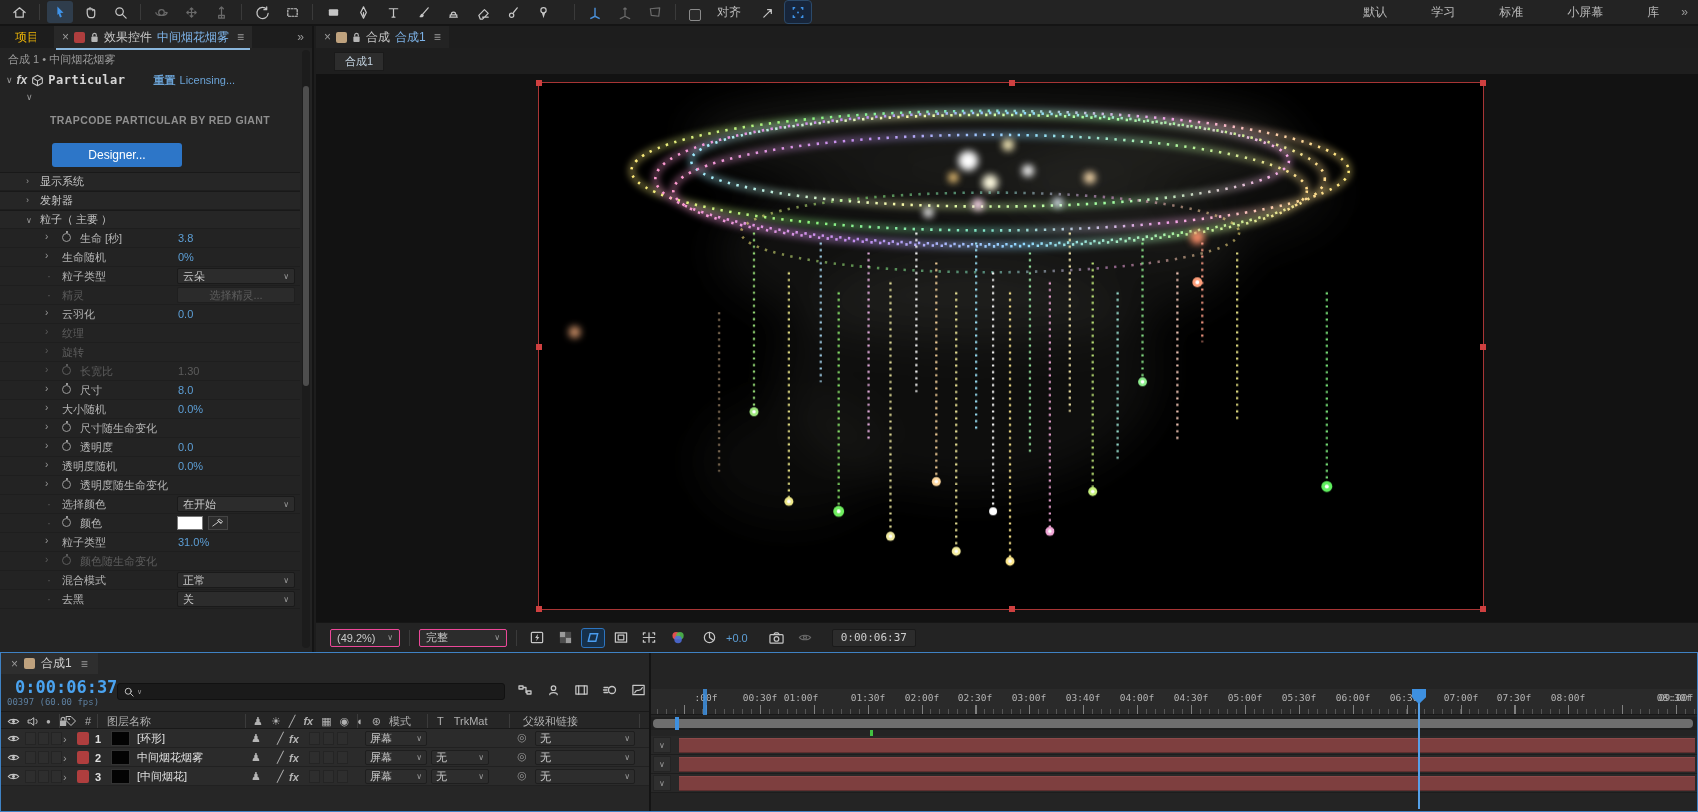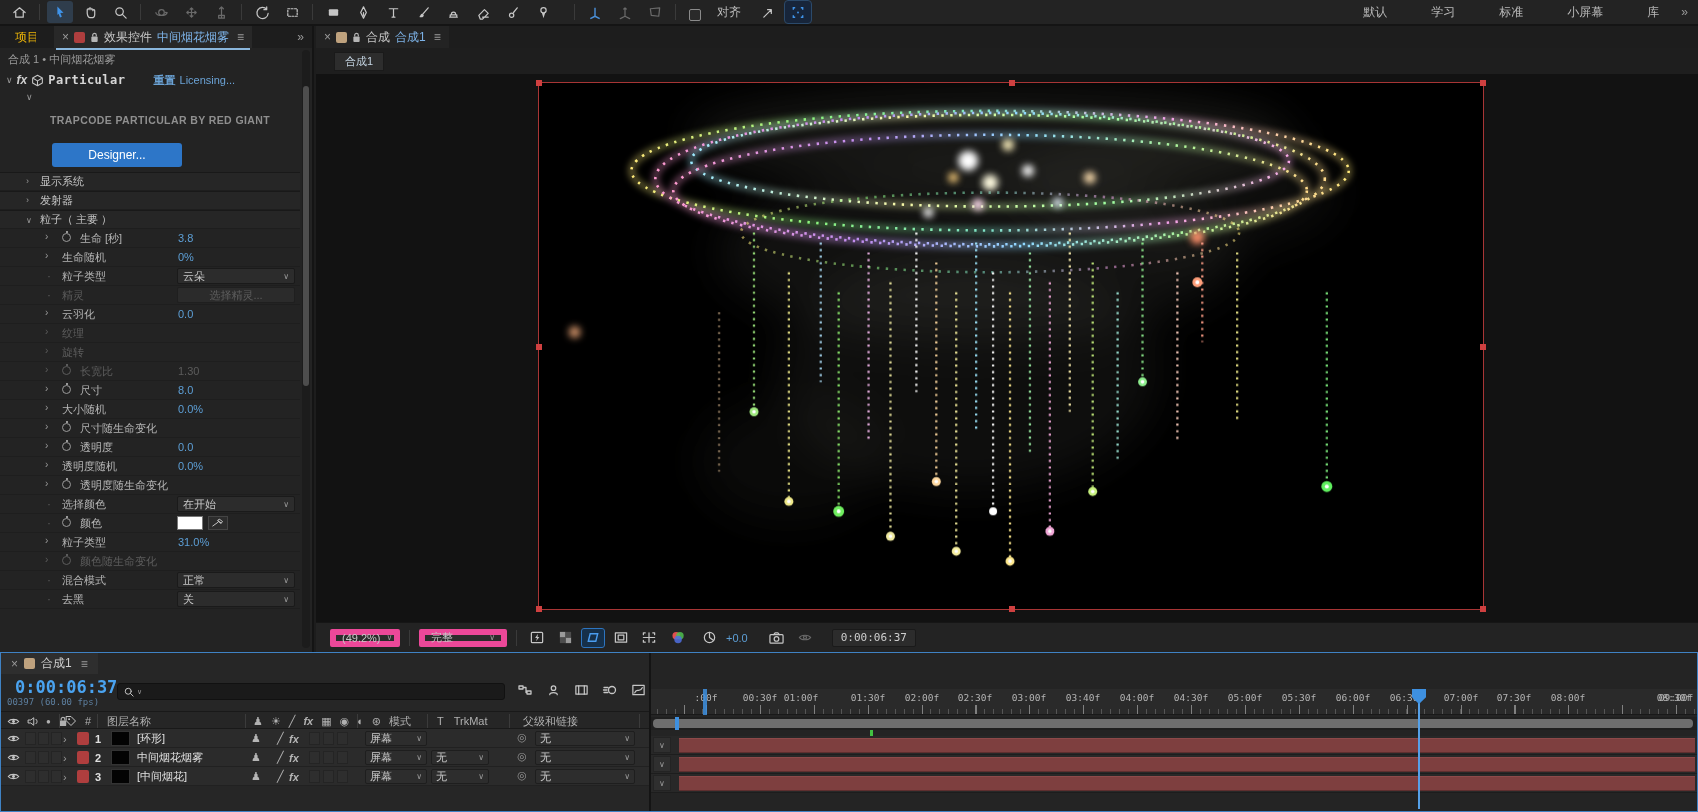--- a/index.html
+++ b/index.html
@@ -68,21 +68,21 @@
   .fxthumb{position:absolute;top:36px;left:1px;width:6px;height:300px;background:#4d4d4d;border-radius:3px}
 
   
   .viewer{position:absolute;top:26px;left:316px;right:0;height:626px;background:#1e1e1e}
   .viewer .tabbar{top:0;background:#1d1d1d}
   .compbtn{position:absolute;top:26px;left:18px;height:19px;padding:0 10px;background:#2d2d2d;border:1px solid #1a1a1a;color:#c6d6e4;display:flex;align-items:center;font-size:11px}
   .viewarea{position:absolute;top:48px;left:0;right:0;bottom:30px;background:#121212;overflow:hidden}
   .comp{position:absolute;left:222px;top:8px;width:946px;height:528px;background:#000;border:1px solid #a83535}
   .hdl{position:absolute;width:6px;height:6px;background:#cf4040}
   .viewbar{position:absolute;left:0;right:0;bottom:0;height:30px;background:#232323;border-top:1px solid #161616;display:flex;align-items:center;gap:6px;padding:0 14px}
-  .vbox{height:18px;background:#2c2c2c;border:6px solid #ec4899;border-radius:2px;display:flex;align-items:center;gap:6px;padding:0 6px;font-size:11px;color:#c8c8c8}
+  .vbox{height:18px;background:#2c2c2c;border:1px solid #ec4899;border-radius:2px;display:flex;align-items:center;gap:6px;padding:0 6px;font-size:11px;color:#c8c8c8}
   .vbox .cvd{color:#9a9a9a;font-size:8px}
   .vicon{width:22px;height:18px;display:flex;align-items:center;justify-content:center;border-radius:2px}
   .vicon.on{outline:1px solid #2d75c0;background:#16304a}
   .expoval{color:#5d9fd6;font-size:11px}
   .tcbox{height:18px;background:#2c2c2c;border:1px solid #1a1a1a;border-radius:2px;display:flex;align-items:center;padding:0 8px;color:#cfcfcf;font-size:11px}
 
   
   .timeline{position:absolute;top:652px;left:0;right:0;height:160px;background:#262626;border:1px solid #3f82c4}
   .tl-left{position:absolute;top:0;left:0;width:648px;bottom:0;background:#262626}
   .tl-right{position:absolute;top:0;left:650px;right:0;bottom:0;background:#242424}

